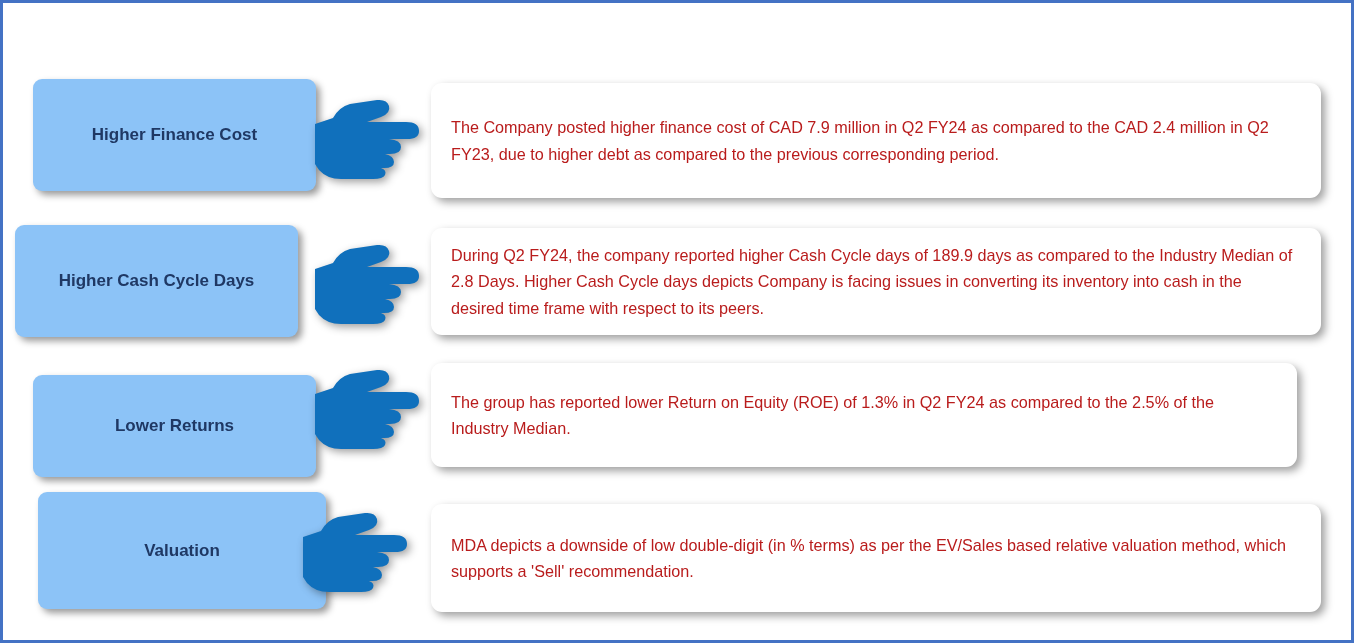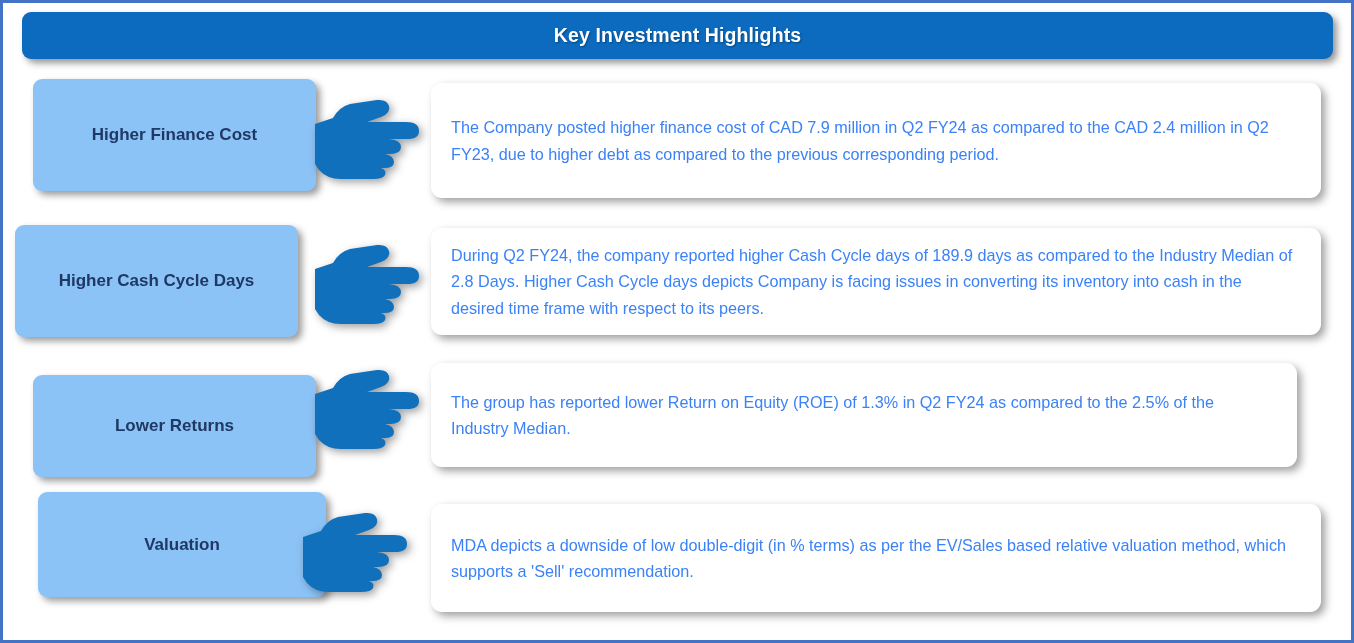--- a/index.html
+++ b/index.html
@@ -81,44 +81,41 @@
     position: absolute;
     background: #ffffff;
     border-radius: 11px;
     box-shadow: 4px 4px 8px rgba(0,0,0,0.38);
     box-sizing: border-box;
     display: flex;
     align-items: center;
     padding: 10px 22px 10px 20px;
   }
   .card-text {
-    color: #3b82f6;
+    color: #b91c1c;
     font-size: 16.2px;
     line-height: 1.62;
   }
 
   
   .footer-source {
     position: absolute;
     left: 28px;
     top: 605px;
     font-size: 15.5px;
     font-style: italic;
     color: #000000;
     white-space: nowrap;
   }
 </style>
 </head>
 <body>
 
 <div id="page">
 
-  <div class="header-bar">
-    <div class="header-title">Key Investment Highlights</div>
-  </div>
 
   <div class="row">
     <div class="label-box" style="left:30px; top:76px; width:283px; height:112px;">
       <span class="label-text">Higher Finance Cost</span>
     </div>
     <div class="hand-icon" style="left:312px; top:95px;">
       <svg viewBox="0 0 108 82" xmlns="http://www.w3.org/2000/svg" aria-hidden="true">
         <path fill="#1070BC" d="M0 26 L18 20 Q24 9 35 6 L62 2 Q72 1 74 8 Q76 15 66 19 L52 24 L91 24 Q104 24 104 33 Q104 41 92 41 L74 41 Q86 42 86 49 Q86 56 75 56 L70 56 Q79 58 79 64 Q79 70 69 70 L66 70 Q72 72 70 77 Q68 81 58 81 L26 81 Q12 81 4 72 L0 66 Z"></path>
       </svg>
     </div>
@@ -149,21 +146,21 @@
       <svg viewBox="0 0 108 82" xmlns="http://www.w3.org/2000/svg" aria-hidden="true">
         <path fill="#1070BC" d="M0 26 L18 20 Q24 9 35 6 L62 2 Q72 1 74 8 Q76 15 66 19 L52 24 L91 24 Q104 24 104 33 Q104 41 92 41 L74 41 Q86 42 86 49 Q86 56 75 56 L70 56 Q79 58 79 64 Q79 70 69 70 L66 70 Q72 72 70 77 Q68 81 58 81 L26 81 Q12 81 4 72 L0 66 Z"></path>
       </svg>
     </div>
     <div class="text-card" style="left:428px; top:360px; width:866px; height:104px;">
       <span class="card-text">The group has reported  lower Return on Equity (ROE) of 1.3% in Q2 FY24 as compared to the 2.5% of the Industry Median.</span>
     </div>
   </div>
 
   <div class="row">
-    <div class="label-box" style="left:35px; top:489px; width:288px; height:105px;justify-content:center;">
+    <div class="label-box" style="left:35px; top:489px; width:288px; height:117px;justify-content:center;">
       <span class="label-text">Valuation</span>
     </div>
     <div class="hand-icon" style="left:300px; top:508px;">
       <svg viewBox="0 0 108 82" xmlns="http://www.w3.org/2000/svg" aria-hidden="true">
         <path fill="#1070BC" d="M0 26 L18 20 Q24 9 35 6 L62 2 Q72 1 74 8 Q76 15 66 19 L52 24 L91 24 Q104 24 104 33 Q104 41 92 41 L74 41 Q86 42 86 49 Q86 56 75 56 L70 56 Q79 58 79 64 Q79 70 69 70 L66 70 Q72 72 70 77 Q68 81 58 81 L26 81 Q12 81 4 72 L0 66 Z"></path>
       </svg>
     </div>
     <div class="text-card" style="left:428px; top:501px; width:890px; height:108px;">
       <span class="card-text">MDA depicts a downside of low double-digit (in % terms) as per the EV/Sales based relative valuation method, which supports a 'Sell' recommendation.</span>
     </div>

